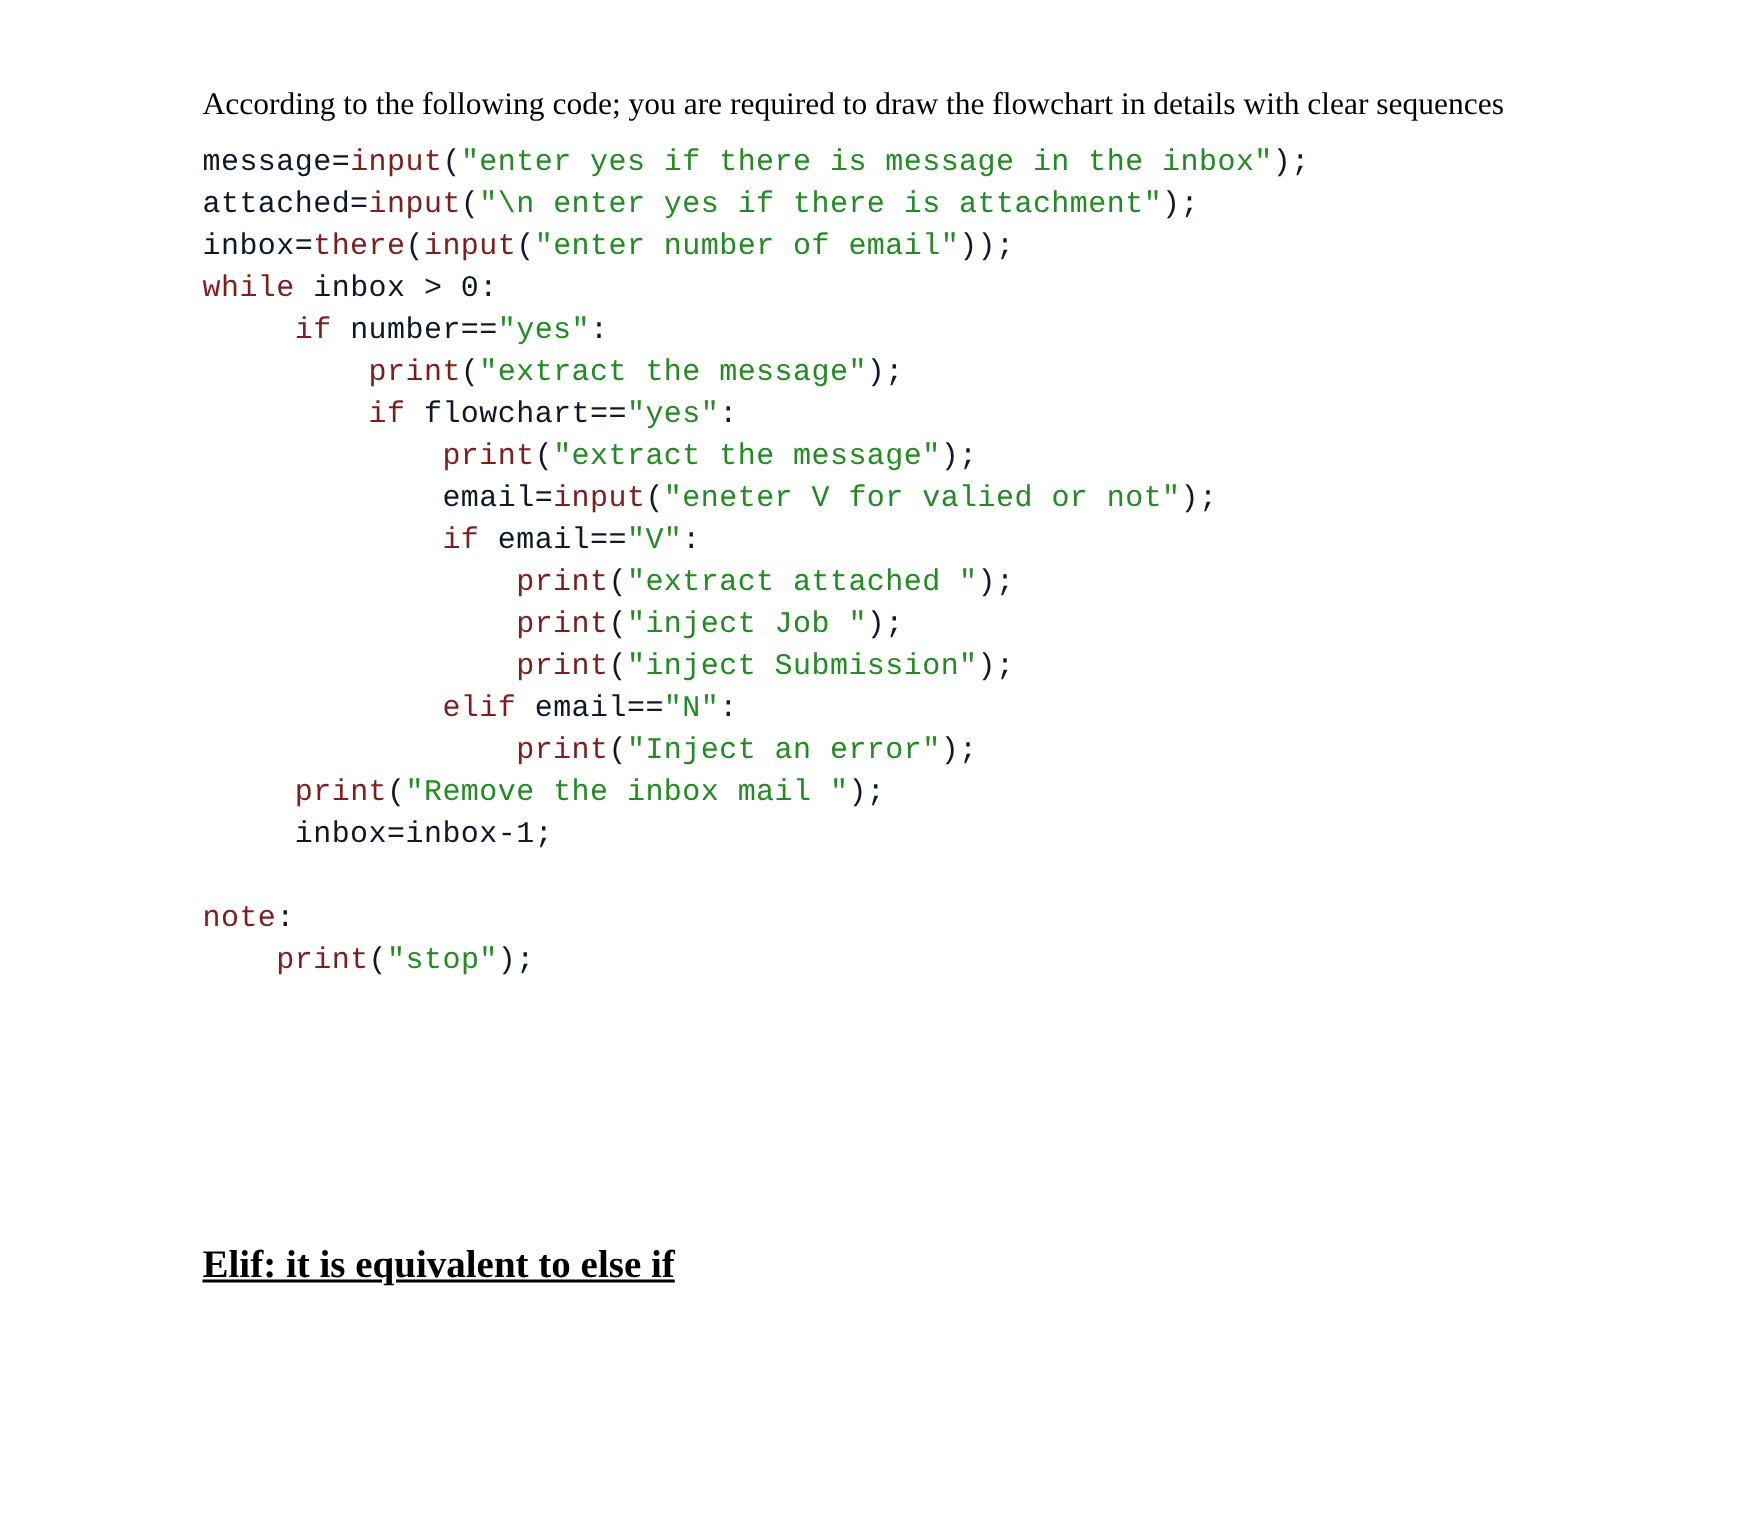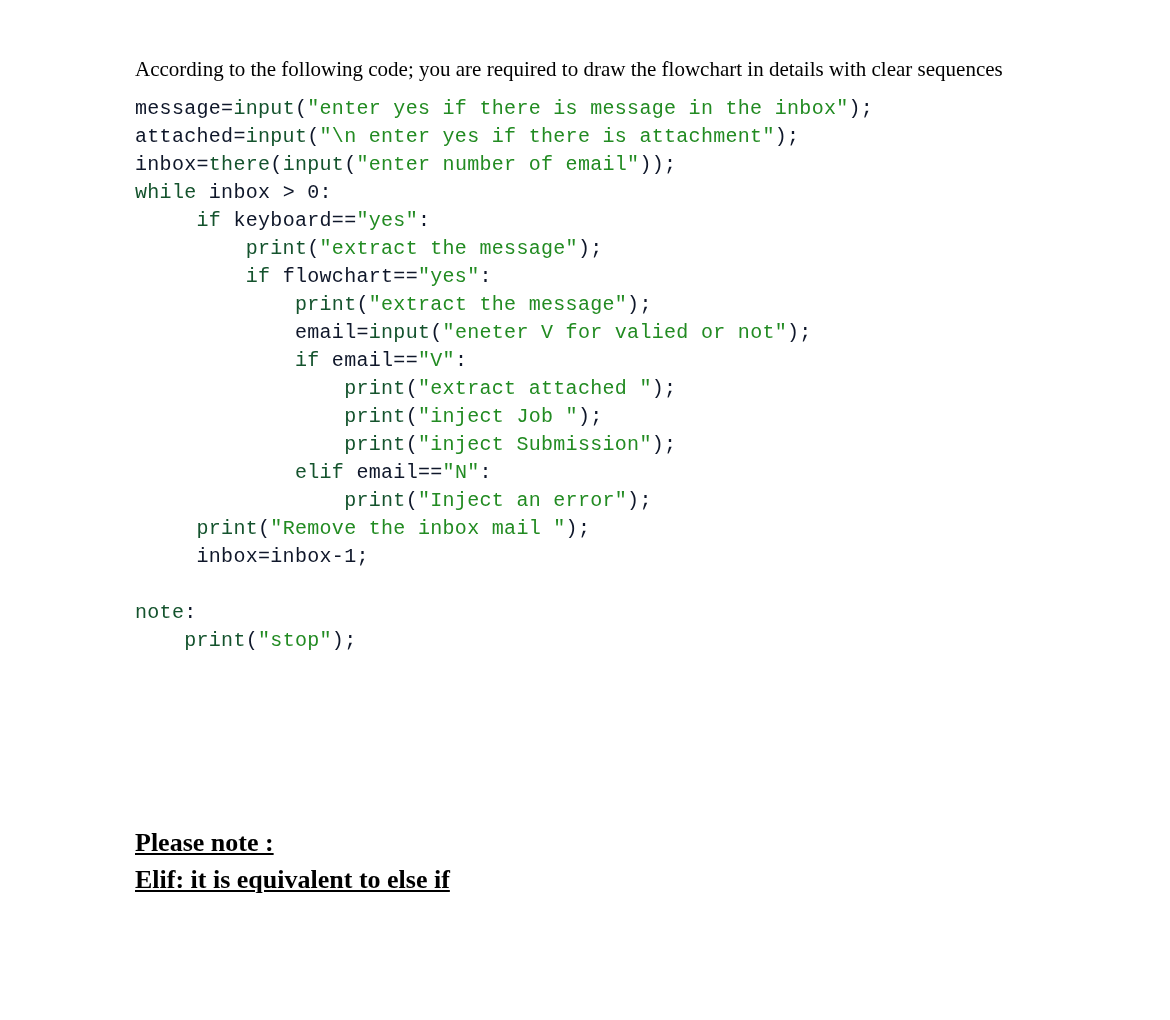--- a/index.html
+++ b/index.html
@@ -22,54 +22,53 @@
       font-weight: 400;
     }
     .code {
       font-family: "Courier New", Courier, monospace;
       font-size: 20px;
       line-height: 1.4;
       white-space: pre;
       letter-spacing: 0.3px;
     }
     .tok-plain { color: #0f172a; }
-    .tok-kw { color: #14532d; }
+    .tok-kw { color: #7f1d1d; }
     .tok-str { color: #228B22; }
     .notes {
       margin-top: 170px;
       font-size: 26px;
       font-weight: 700;
       line-height: 1.4;
     }
     .notes div {
       text-decoration: underline;
     }
   </style>
 </head>
 <body>
 
 <div class="intro">According to the following code; you are required to draw the flowchart in details with clear sequences</div>
 
 <div class="code"><span class="tok-plain">message=</span><span class="tok-kw">input</span><span class="tok-plain">(</span><span class="tok-str">"enter yes if there is message in the inbox"</span><span class="tok-plain">);</span>
 <span class="tok-plain">attached=</span><span class="tok-kw">input</span><span class="tok-plain">(</span><span class="tok-str">"\n enter yes if there is attachment"</span><span class="tok-plain">);</span>
 <span class="tok-plain">inbox=</span><span class="tok-kw">there</span><span class="tok-plain">(</span><span class="tok-kw">input</span><span class="tok-plain">(</span><span class="tok-str">"enter number of email"</span><span class="tok-plain">));</span>
 <span class="tok-kw">while</span><span class="tok-plain"> inbox &gt; 0:</span>
-<span class="tok-plain">     </span><span class="tok-kw">if</span><span class="tok-plain"> keyboard==</span><span class="tok-str">"yes"</span><span class="tok-plain">:</span>
+<span class="tok-plain">     </span><span class="tok-kw">if</span><span class="tok-plain"> number==</span><span class="tok-str">"yes"</span><span class="tok-plain">:</span>
 <span class="tok-plain">         </span><span class="tok-kw">print</span><span class="tok-plain">(</span><span class="tok-str">"extract the message"</span><span class="tok-plain">);</span>
 <span class="tok-plain">         </span><span class="tok-kw">if</span><span class="tok-plain"> flowchart==</span><span class="tok-str">"yes"</span><span class="tok-plain">:</span>
 <span class="tok-plain">             </span><span class="tok-kw">print</span><span class="tok-plain">(</span><span class="tok-str">"extract the message"</span><span class="tok-plain">);</span>
 <span class="tok-plain">             email=</span><span class="tok-kw">input</span><span class="tok-plain">(</span><span class="tok-str">"eneter V for valied or not"</span><span class="tok-plain">);</span>
 <span class="tok-plain">             </span><span class="tok-kw">if</span><span class="tok-plain"> email==</span><span class="tok-str">"V"</span><span class="tok-plain">:</span>
 <span class="tok-plain">                 </span><span class="tok-kw">print</span><span class="tok-plain">(</span><span class="tok-str">"extract attached "</span><span class="tok-plain">);</span>
 <span class="tok-plain">                 </span><span class="tok-kw">print</span><span class="tok-plain">(</span><span class="tok-str">"inject Job "</span><span class="tok-plain">);</span>
 <span class="tok-plain">                 </span><span class="tok-kw">print</span><span class="tok-plain">(</span><span class="tok-str">"inject Submission"</span><span class="tok-plain">);</span>
 <span class="tok-plain">             </span><span class="tok-kw">elif</span><span class="tok-plain"> email==</span><span class="tok-str">"N"</span><span class="tok-plain">:</span>
 <span class="tok-plain">                 </span><span class="tok-kw">print</span><span class="tok-plain">(</span><span class="tok-str">"Inject an error"</span><span class="tok-plain">);</span>
 <span class="tok-plain">     </span><span class="tok-kw">print</span><span class="tok-plain">(</span><span class="tok-str">"Remove the inbox mail "</span><span class="tok-plain">);</span>
 <span class="tok-plain">     inbox=inbox-1;</span>
 <span class="tok-plain"></span>
 <span class="tok-kw">note</span><span class="tok-plain">:</span>
 <span class="tok-plain">    </span><span class="tok-kw">print</span><span class="tok-plain">(</span><span class="tok-str">"stop"</span><span class="tok-plain">);</span></div>
 
 <div class="notes">
-  <div>Please note :</div>
   <div>Elif: it is equivalent to else if</div>
 </div>
 
 </body></html>

